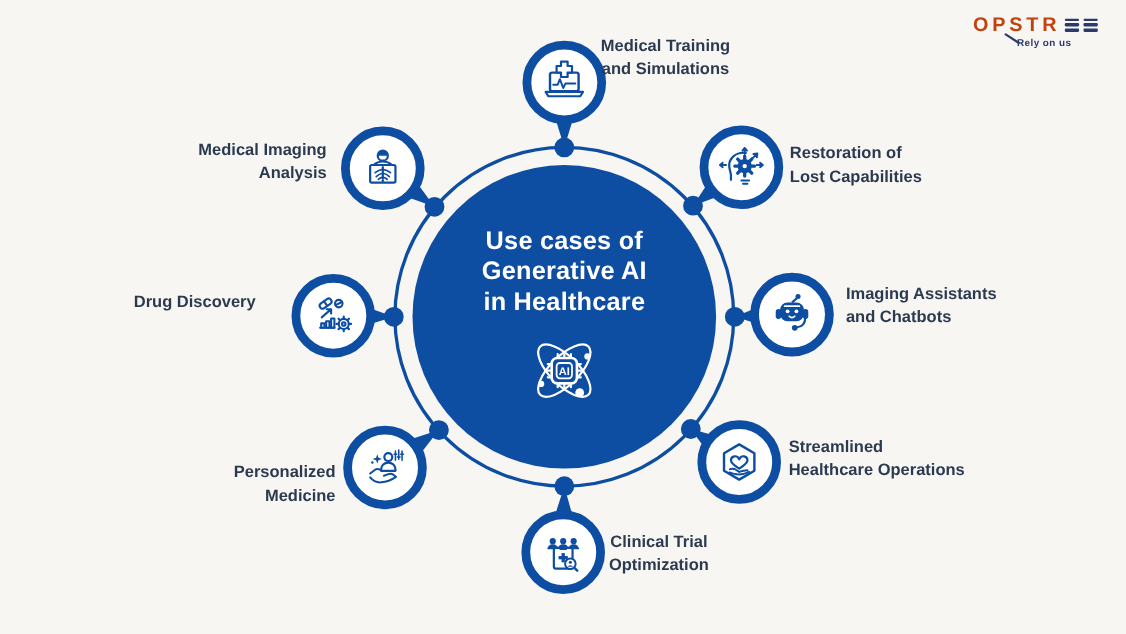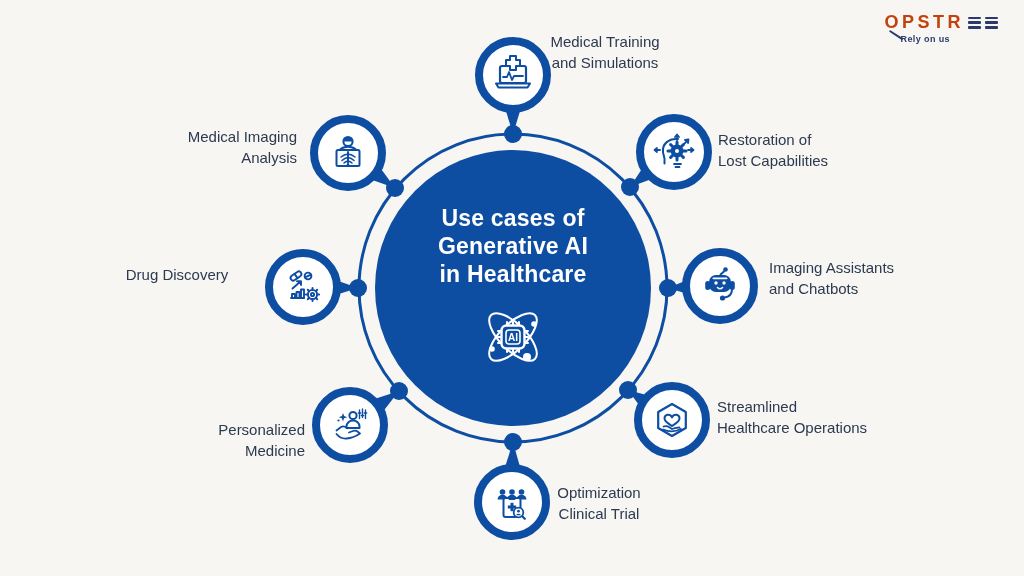--- a/index.html
+++ b/index.html
@@ -1,40 +1,40 @@
 <!DOCTYPE html>
 <html><head>
 <meta charset="utf-8">
 <style>
   html,body{margin:0;padding:0;}
   body{width:1024px;height:576px;overflow:hidden;background:#f7f6f3;
        font-family:"Liberation Sans", sans-serif;}
   .stage{position:relative;width:1024px;height:576px;background:#f7f6f3;}
   .diagram-svg{position:absolute;left:0;top:0;}
 
-  .label{position:absolute;font-weight:normal;font-size:15px;line-height:21px;color:#2c3a50;}
+  .label{position:absolute;font-weight:bold;font-size:15px;line-height:21px;color:#2c3a50;}
   .lbl-top{left:537px;top:31px;width:136px;text-align:center;}
   .lbl-topright{left:718px;top:129px;width:180px;text-align:left;}
   .lbl-right{left:769px;top:257px;width:180px;text-align:left;}
   .lbl-bottomright{left:717px;top:396px;width:190px;text-align:left;}
   .lbl-bottom{left:538px;top:482px;width:122px;text-align:center;}
   .lbl-bottomleft{left:155px;top:419px;width:150px;text-align:right;}
   .lbl-left{left:97px;top:264px;width:160px;text-align:center;}
   .lbl-topleft{left:137px;top:126px;width:160px;text-align:right;}
 
   .center-title{position:absolute;left:383px;top:204px;width:260px;text-align:center;
     color:#ffffff;font-weight:bold;font-size:23px;line-height:28px;letter-spacing:.2px;}
 
   .logo{position:absolute;top:12px;right:26px;color:#2b3a6b;}
   .logo-row{display:flex;align-items:center;}
   .brand-text{font-size:18px;font-weight:bold;letter-spacing:3.5px;color:#c2410c;}
   .ebar{display:inline-flex;flex-direction:column;justify-content:space-between;
         height:12px;width:13px;margin-left:4px;}
   .ebar i{display:block;height:2.6px;background:#2b3a6b;border-radius:1px;}
-  .tag-row{display:flex;justify-content:flex-start;align-items:center;margin-top:1px;position:relative;}
+  .tag-row{display:flex;justify-content:center;align-items:center;margin-top:1px;position:relative;}
   .diag{width:16px;height:2.4px;background:#2b3a6b;transform:rotate(33deg);
         position:relative;left:4px;top:-4px;border-radius:1px;}
   .tagline{font-size:9px;font-weight:bold;letter-spacing:.4px;}
 </style>
 </head>
 <body>
 
 <div class="stage">
 
   <svg class="diagram-svg" width="1024" height="576" viewBox="0 0 1024 576">
@@ -206,22 +206,22 @@
   </div>
   <div class="label lbl-right">
     <div>Imaging Assistants</div>
     <div>and Chatbots</div>
   </div>
   <div class="label lbl-bottomright">
     <div>Streamlined</div>
     <div>Healthcare Operations</div>
   </div>
   <div class="label lbl-bottom">
+    <div>Clinical Trial</div>
     <div>Optimization</div>
-    <div>Clinical Trial</div>
   </div>
   <div class="label lbl-bottomleft">
     <div>Personalized</div>
     <div>Medicine</div>
   </div>
   <div class="label lbl-left">
     <div>Drug Discovery</div>
   </div>
   <div class="label lbl-topleft">
     <div>Medical Imaging</div>

